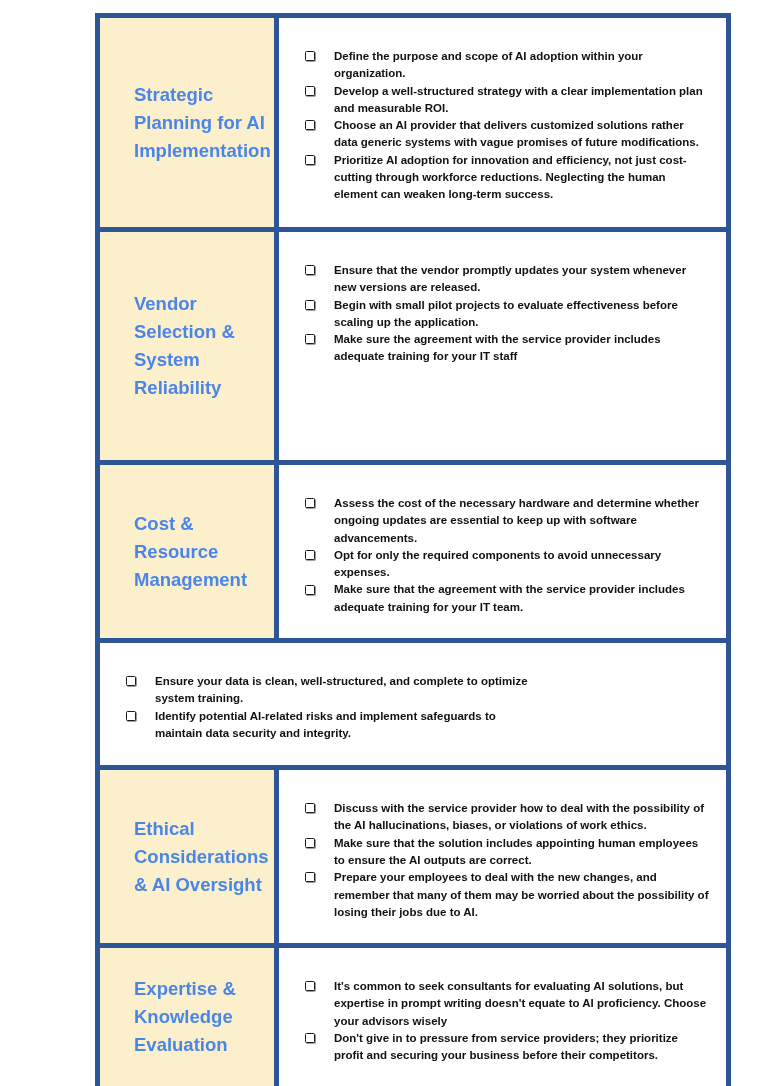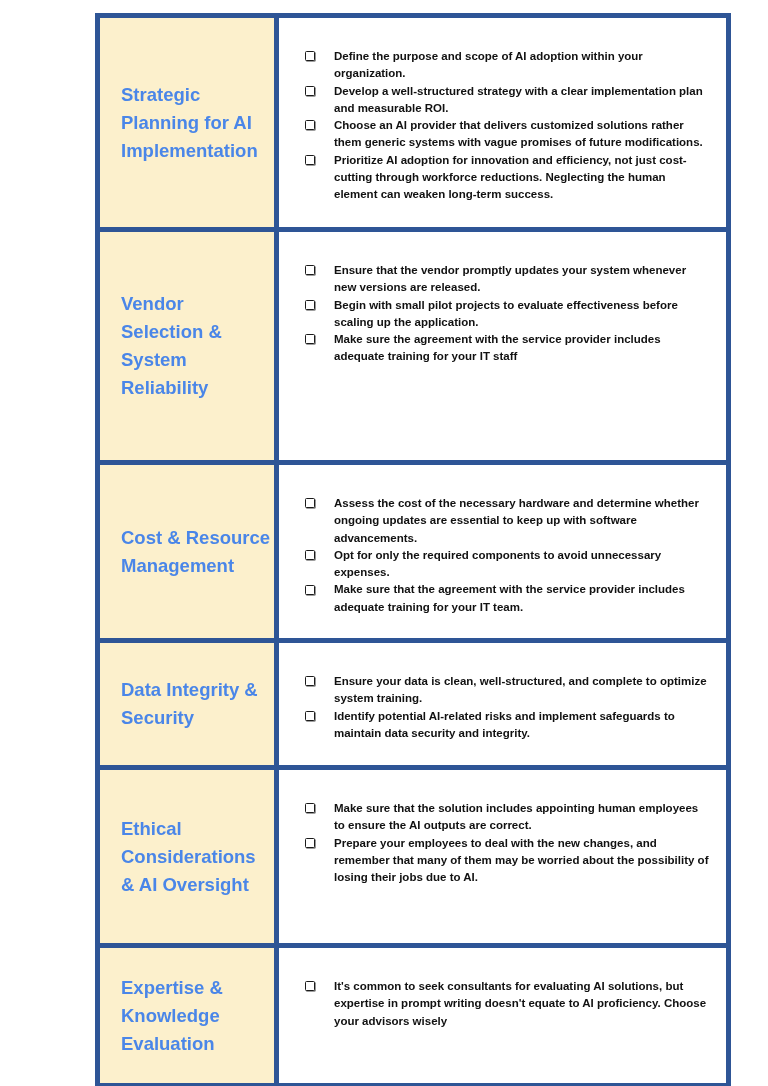--- a/index.html
+++ b/index.html
@@ -38,21 +38,21 @@
     flex: 0 0 179px;
     width: 179px;
     box-sizing: border-box;
     background: var(--category-bg, #fcf0cc);
     border-right: 5px solid var(--border, #2e5596);
     display: flex;
     align-items: center;
     padding: 6px 0 6px 18px;
   }
   .head-cell h2 {
-    margin: 3px;
+    margin: 16px;
     font-size: 18.5px;
     line-height: 28px;
     font-weight: bold;
     color: var(--category-color, #4a86e8);
   }
   .body-cell {
     flex: 1 1 auto;
     box-sizing: border-box;
     background: #ffffff;
     padding: 20px 6px 12px 16px;
@@ -102,21 +102,21 @@
           <li>
               <span class="cb"></span>
               <span class="txt">Define the purpose and scope of AI adoption within your organization.</span>
             </li>
           <li>
               <span class="cb"></span>
               <span class="txt">Develop a well-structured strategy with a clear implementation plan and measurable ROI.</span>
             </li>
           <li>
               <span class="cb"></span>
-              <span class="txt">Choose an AI provider that delivers customized solutions rather them generic systems with vague promises of future modifications.</span>
+              <span class="txt">Choose an AI provider that delivers customized solutions rather data generic systems with vague promises of future modifications.</span>
             </li>
           <li>
               <span class="cb"></span>
               <span class="txt">Prioritize AI adoption for innovation and efficiency, not just cost-cutting through workforce reductions. Neglecting the human element can weaken long-term success.</span>
             </li>
         </ul>
       </div>
     </section>
 
     <section class="row row-1">
@@ -157,23 +157,20 @@
             </li>
           <li>
               <span class="cb"></span>
               <span class="txt">Make sure that the agreement with the service provider includes adequate training for your IT team.</span>
             </li>
         </ul>
       </div>
     </section>
 
     <section class="row row-3">
-      <div class="head-cell">
-        <h2>Data Integrity &amp; Security</h2>
-      </div>
       <div class="body-cell">
         <ul class="checklist">
           <li>
               <span class="cb"></span>
               <span class="txt">Ensure your data is clean, well-structured, and complete to optimize system training.</span>
             </li>
           <li>
               <span class="cb"></span>
               <span class="txt">Identify potential AI-related risks and implement safeguards to maintain data security and integrity.</span>
             </li>
@@ -182,38 +179,46 @@
     </section>
 
     <section class="row row-4">
       <div class="head-cell">
         <h2>Ethical Considerations &amp; AI Oversight</h2>
       </div>
       <div class="body-cell">
         <ul class="checklist">
           <li>
               <span class="cb"></span>
+              <span class="txt">Discuss with the service provider how to deal with the possibility of the AI hallucinations, biases, or violations of work ethics.</span>
+            </li>
+          <li>
+              <span class="cb"></span>
               <span class="txt">Make sure that the solution includes appointing human employees to ensure the AI outputs are correct.</span>
             </li>
           <li>
               <span class="cb"></span>
               <span class="txt">Prepare your employees to deal with the new changes, and remember that many of them may be worried about the possibility of losing their jobs due to AI.</span>
             </li>
         </ul>
       </div>
     </section>
 
     <section class="row row-5">
       <div class="head-cell">
         <h2>Expertise &amp; Knowledge Evaluation</h2>
       </div>
       <div class="body-cell">
         <ul class="checklist">
           <li>
               <span class="cb"></span>
               <span class="txt">It's common to seek consultants for evaluating AI solutions, but expertise in prompt writing doesn't equate to AI proficiency. Choose your advisors wisely</span>
+            </li>
+          <li>
+              <span class="cb"></span>
+              <span class="txt">Don't give in to pressure from service providers; they prioritize profit and securing your business before their competitors.</span>
             </li>
         </ul>
       </div>
     </section>
 
   </div>
 </div>
 
 </body></html>

